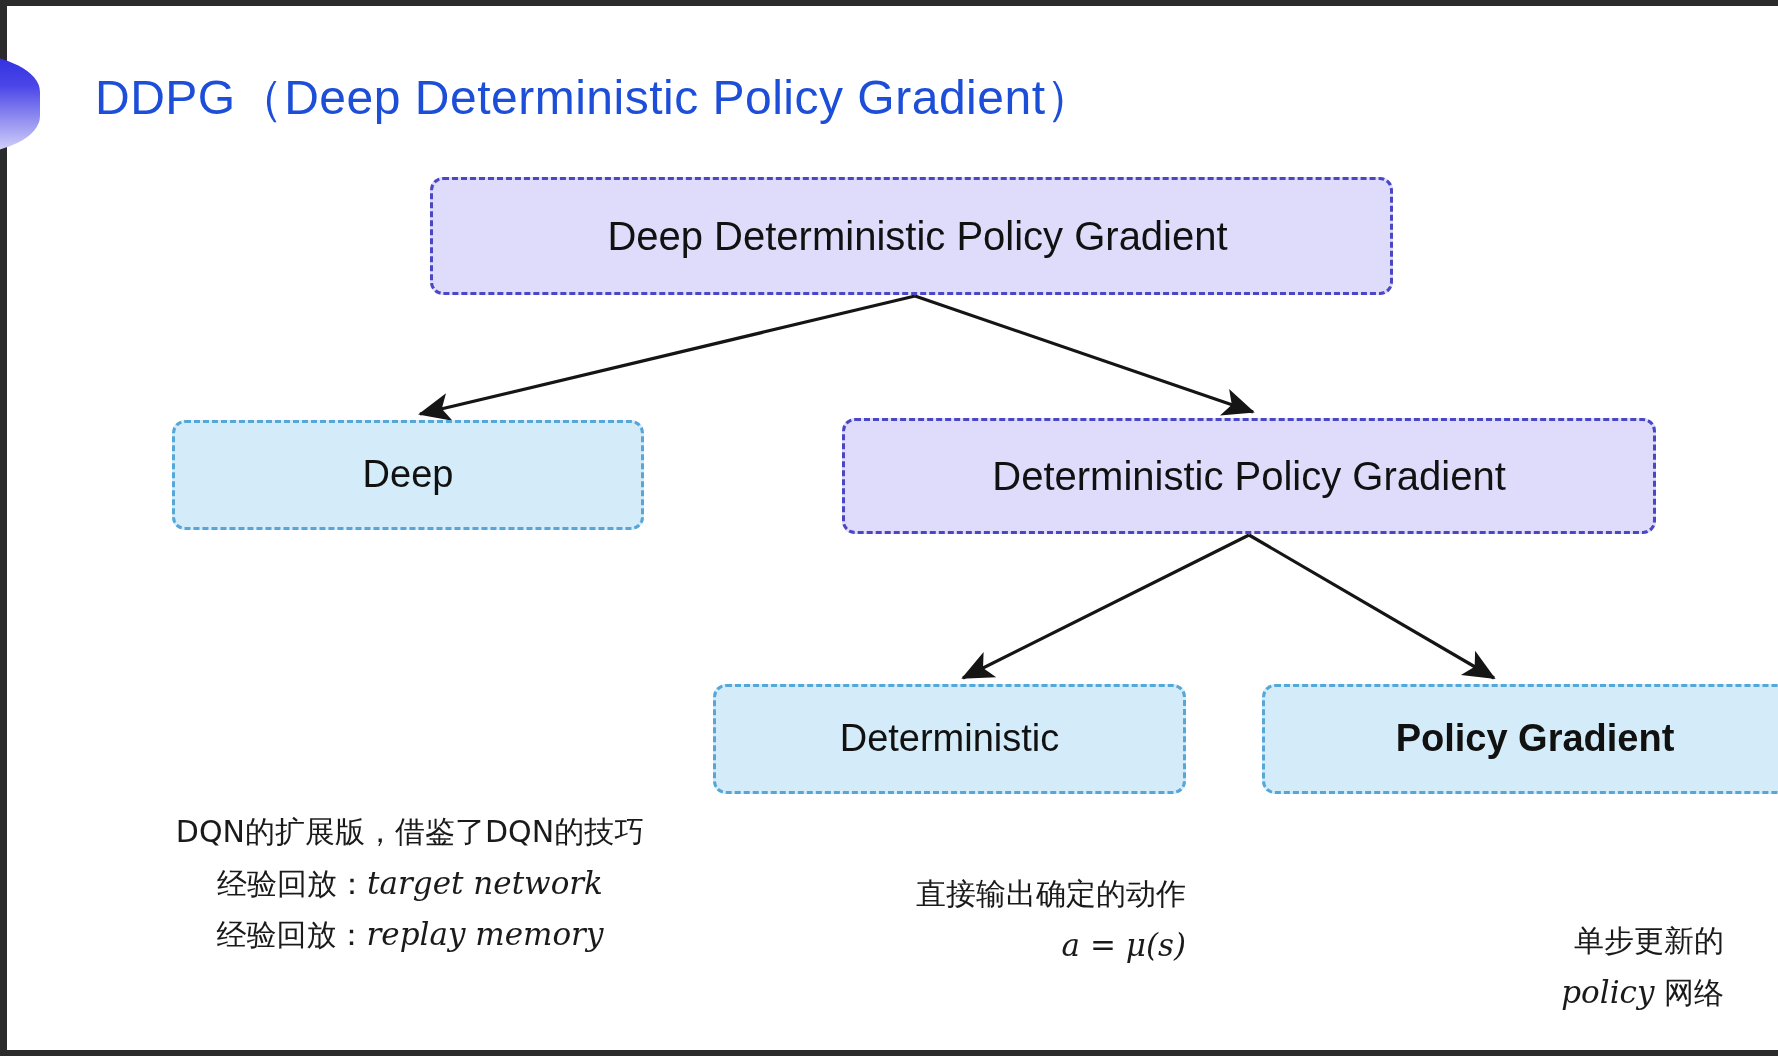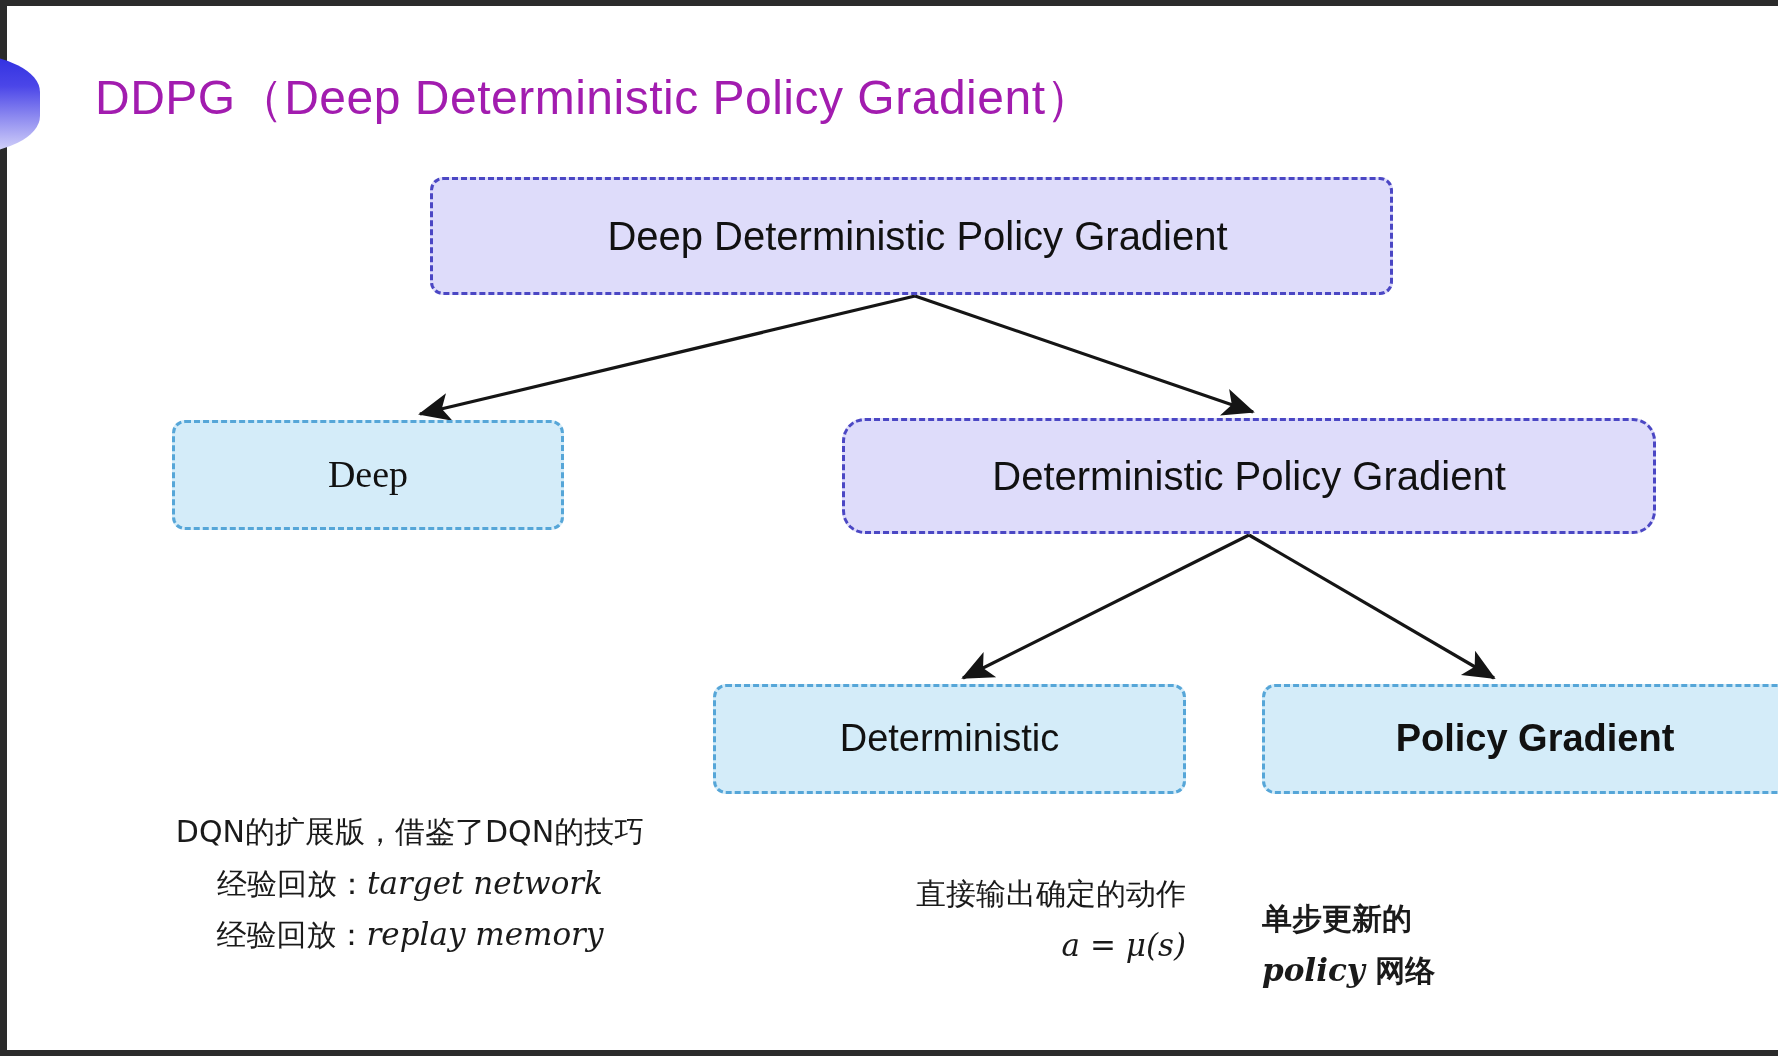--- a/index.html
+++ b/index.html
@@ -37,21 +37,21 @@
     height: 100px;
     border-radius: 0 100px 100px 0 / 0 50px 50px 0;
     background: linear-gradient(to bottom, #2f2fe0 0%, #4b46e8 32%, #8f8cf0 64%, #d9d8fa 100%);
   }
   .title-text {
     position: absolute;
     left: 95px;
     top: 66px;
     font-size: 48px;
     font-weight: 400;
-    color: #a21caf;
+    color: #1d4ed8;
     letter-spacing: 0.5px;
     white-space: nowrap;
   }
 
   
   .node {
     position: absolute;
     box-sizing: border-box;
     display: flex;
     align-items: center;
@@ -66,22 +66,22 @@
   .node-purple {
     background: #dedcfa;
     border-color: #4b47c4;
   }
   .node-blue {
     background: #d4ecf9;
     border-color: #56a6d8;
   }
 
   #node-root       { left: 430px; top: 177px;  width: 963px; height: 118px; font-size: 40px; padding-left: 12px; }
-  #node-deep       { left: 172px; top: 420px;  width: 392px; height: 110px; font-size: 38px; font-family: Liberation Serif, serif; }
-  #node-dpg        { left: 842px; top: 418px;  width: 814px; height: 116px; font-size: 40px; border-radius: 23px; }
+  #node-deep       { left: 172px; top: 420px;  width: 472px; height: 110px; font-size: 38px; }
+  #node-dpg        { left: 842px; top: 418px;  width: 814px; height: 116px; font-size: 40px; }
   #node-det        { left: 713px; top: 684px;  width: 473px; height: 110px; font-size: 38px; }
   #node-pg         { left: 1262px; top: 684px; width: 546px; height: 110px; font-size: 38px; font-weight: bold; }
 
   
   #connectors {
     position: absolute;
     left: 0;
     top: 0;
     width: 1778px;
     height: 1056px;
@@ -105,21 +105,21 @@
     font-size: 31px;
   }
   .caption .row {
     display: block;
   }
 
   #caption-deep   { left: 150px;  top: 806px;  text-align: center; width: 520px; }
   #caption-deep .row { text-align: center; }
 
   #caption-det    { left: 713px;  top: 868px;  width: 473px; text-align: right; }
-  #caption-pg     { left: 1262px; top: 893px;  width: 462px; text-align: left; font-weight: bold; }
+  #caption-pg     { left: 1262px; top: 915px;  width: 462px; text-align: right; }
 
   .caption .row { margin: 3px 0; }
 </style>
 </head>
 <body>
 
 <div id="slide">
 
   <div class="edge edge-left"></div>
   <div class="edge edge-top"></div>

